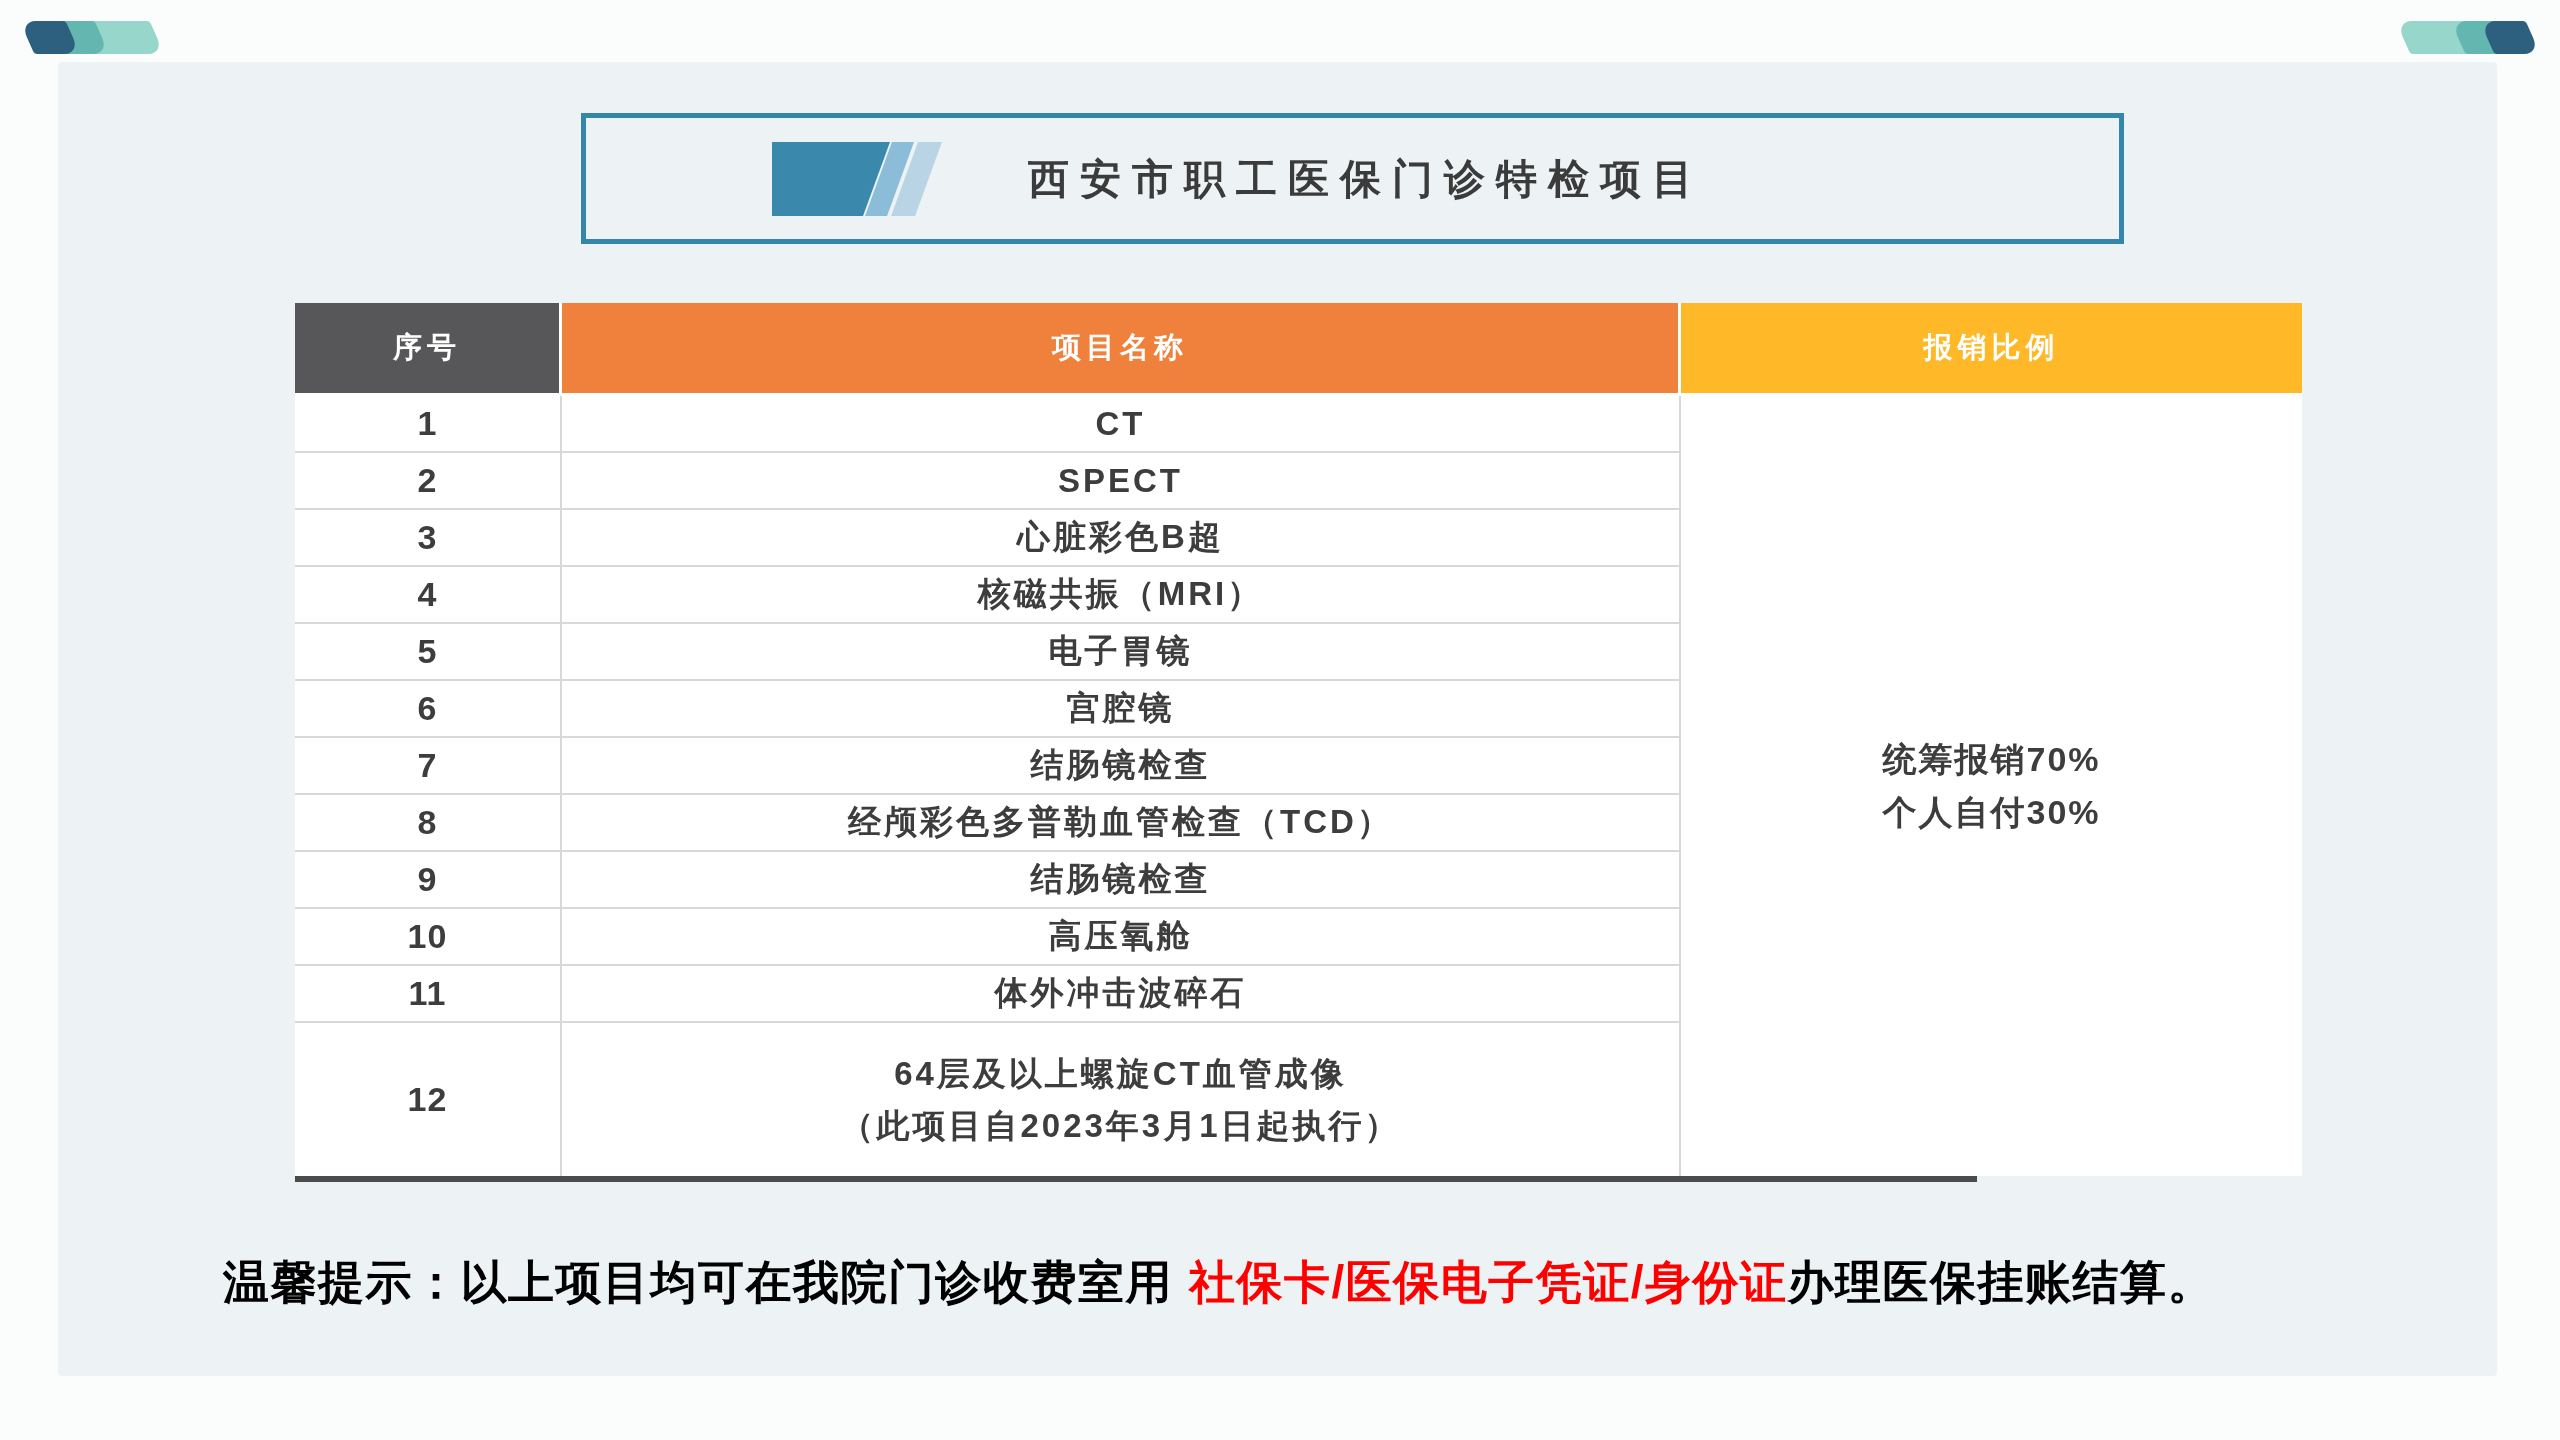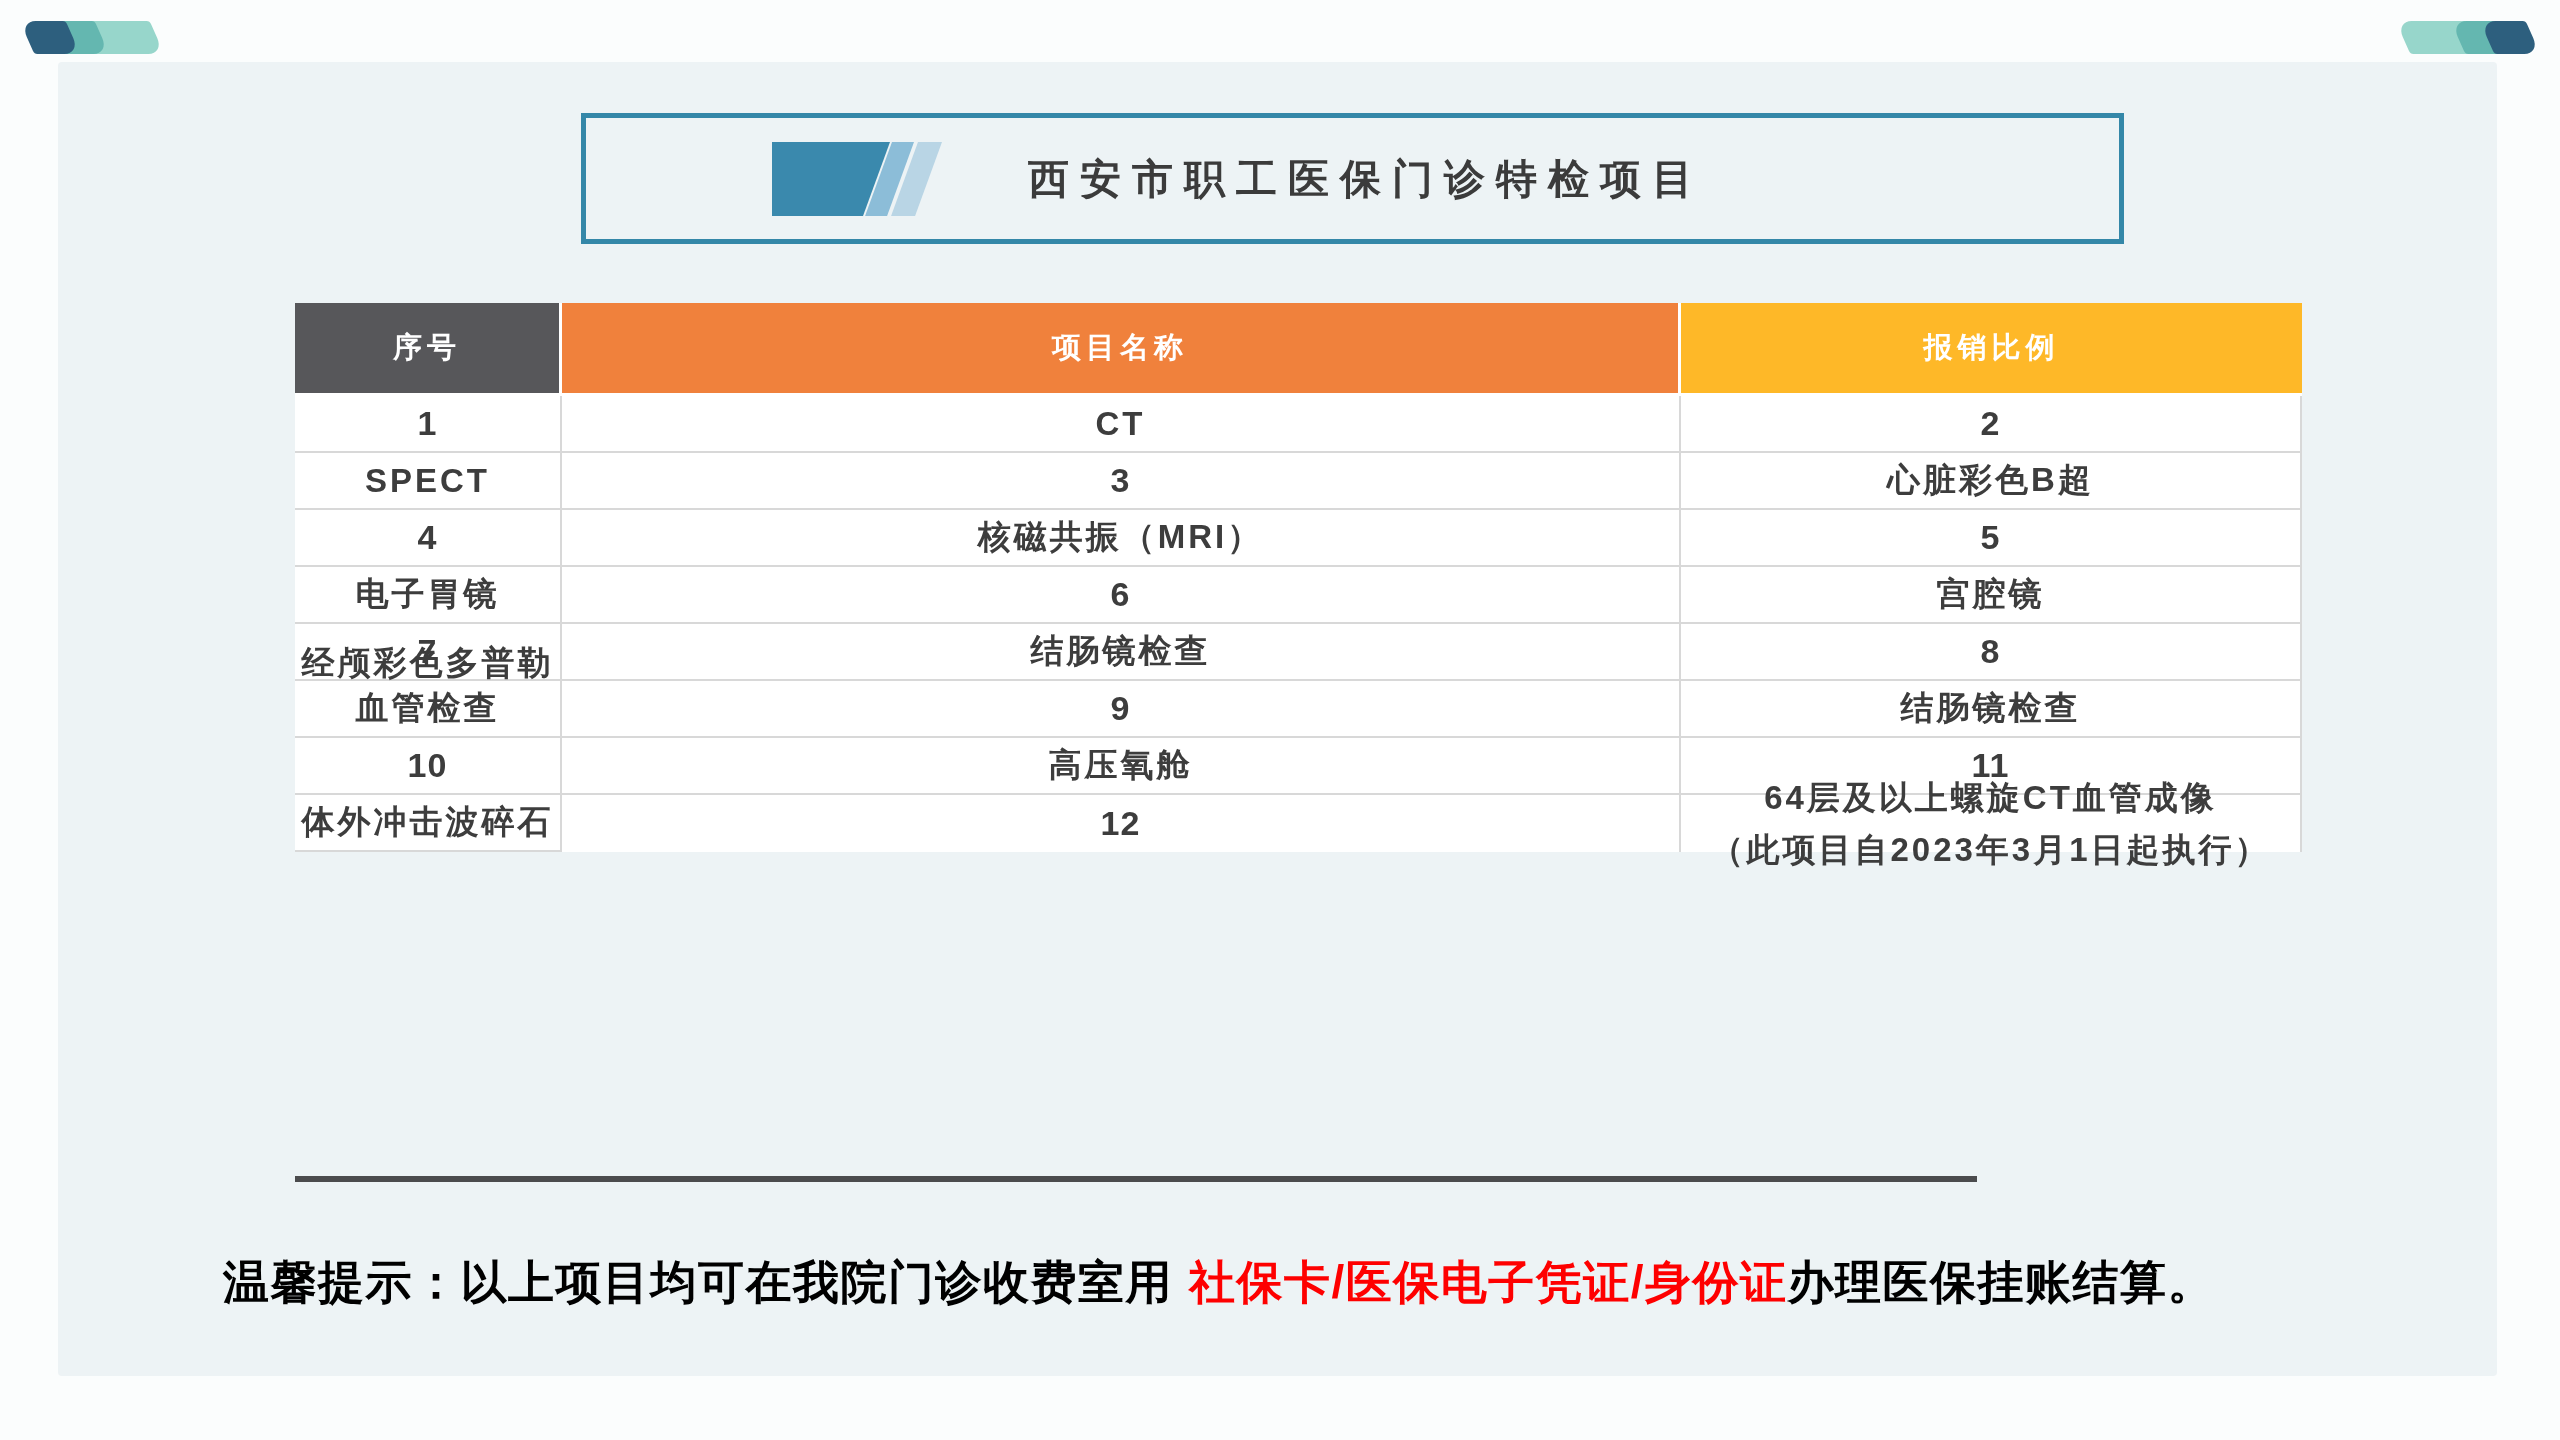--- a/index.html
+++ b/index.html
@@ -114,20 +114,24 @@
       <div class="deco-s1"></div>
       <div class="deco-s2"></div>
     </div>
     <div class="title-text">西安市职工医保门诊特检项目</div>
   </div>
 
   <div class="table-grid" id="table-grid">
     <div class="hcell h-no">序号</div>
     <div class="hcell h-name">项目名称</div>
     <div class="hcell h-ratio">报销比例</div>
+    <div class="merged-cell">
+      <div>统筹报销70%</div>
+      <div>个人自付30%</div>
+    </div>
 
   <div class="cell cell-no">1</div>
       <div class="cell cell-name">CT</div>
       <div class="cell cell-no">2</div>
       <div class="cell cell-name">SPECT</div>
       <div class="cell cell-no">3</div>
       <div class="cell cell-name">心脏彩色B超</div>
       <div class="cell cell-no">4</div>
       <div class="cell cell-name">核磁共振（MRI）</div>
       <div class="cell cell-no">5</div>

